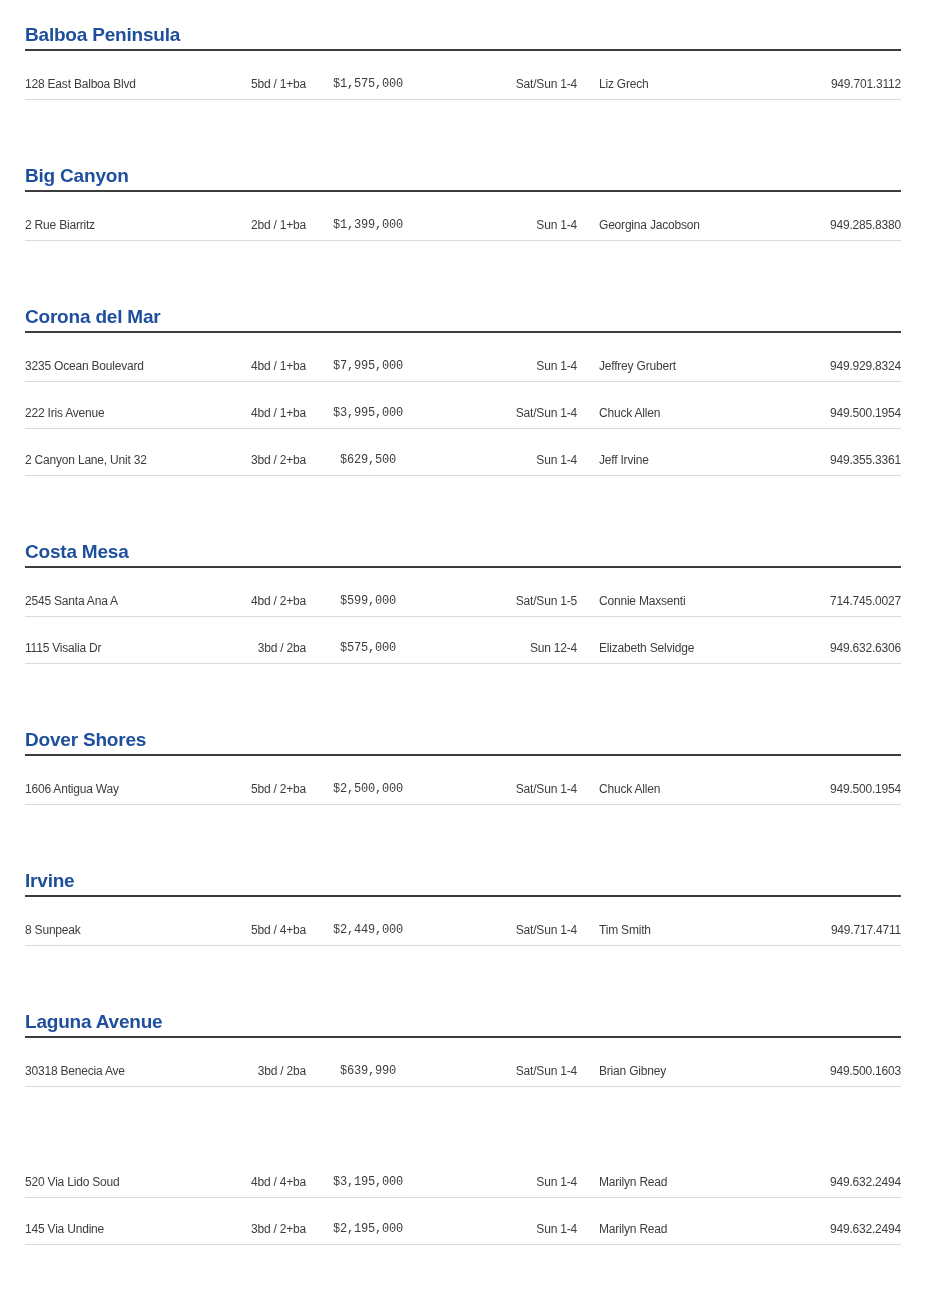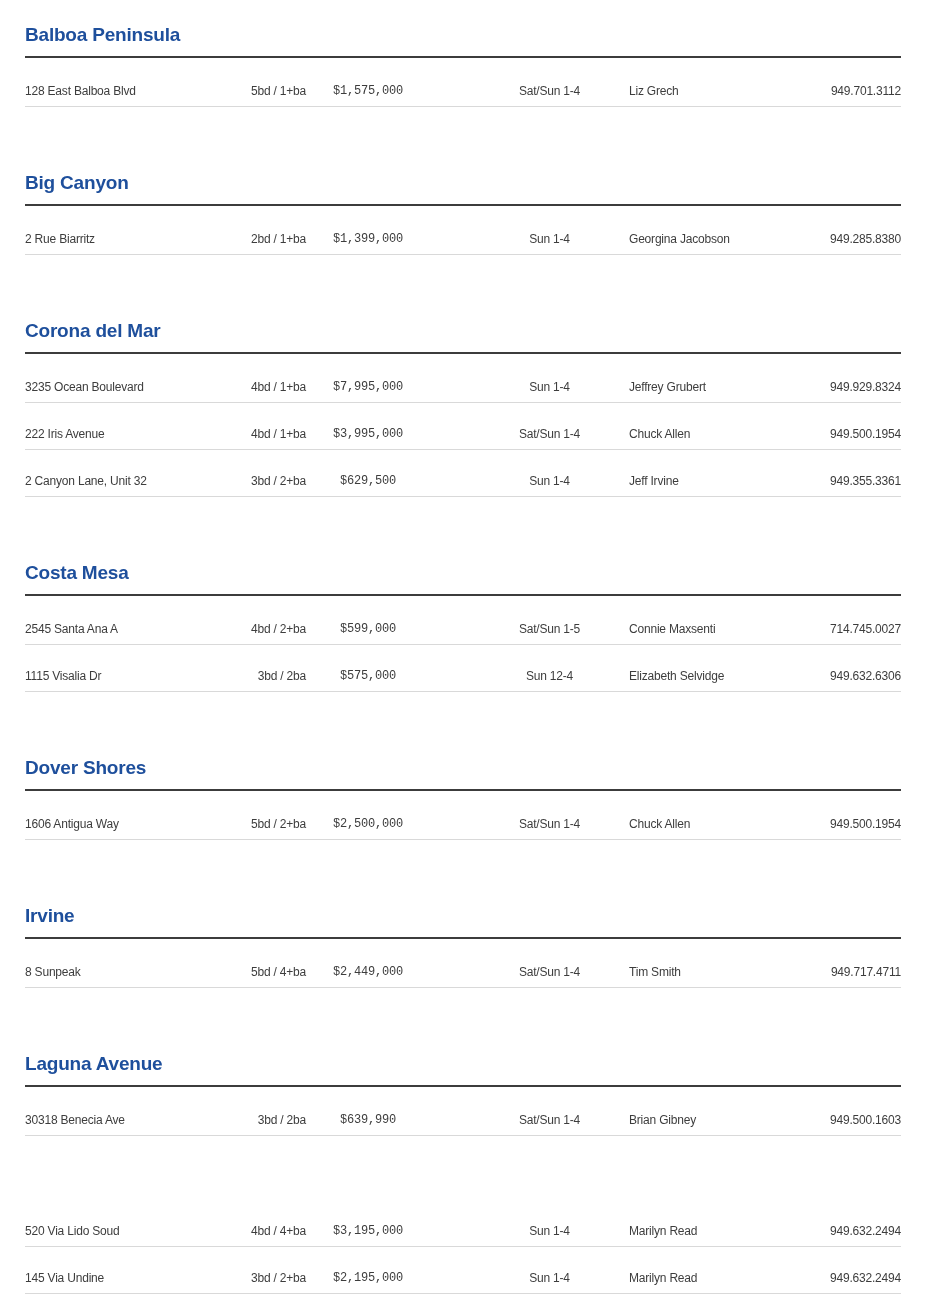--- a/index.html
+++ b/index.html
@@ -14,42 +14,42 @@
   }
   .section { }
   .section + .section { margin-top: 64px; }
   .section-header {
     margin: 0;
     font-size: 19px;
     line-height: 23px;
     font-weight: bold;
     color: #1e4f9c;
     letter-spacing: -0.2px;
-    padding-bottom: 10px;
+    padding-bottom: 3px;
     border-bottom: 2px solid #3c3c3c;
     white-space: nowrap;
   }
   .rows { margin-top: 2px; }
   .row {
     box-sizing: border-box;
     height: 47px;
     border-bottom: 1px solid #d9d9d9;
     display: flex;
     align-items: flex-end;
     padding-bottom: 5px;
     font-size: 12px;
     line-height: 19px;
     color: #3d3d3d;
     letter-spacing: -0.2px;
     white-space: nowrap;
   }
   .c-address { width: 190px; text-align: left; overflow: hidden; }
   .c-bdba    { width: 91px;  text-align: right; }
   .c-price   { width: 124px; text-align: center; font-family: Liberation Mono, monospace; }
-  .c-time    { width: 115px; margin-left: 62px; text-align: center; }
+  .c-time    { width: 115px; margin-left: 32px; text-align: right; }
   .c-agent   { width: 170px; margin-left: 22px; text-align: left; }
   .c-phone   { flex: 1; text-align: right; }
 </style>
 </head>
 <body>
 
 <div class="page">
 
   <div class="section">
     <h2 class="section-header">Balboa Peninsula</h2>

